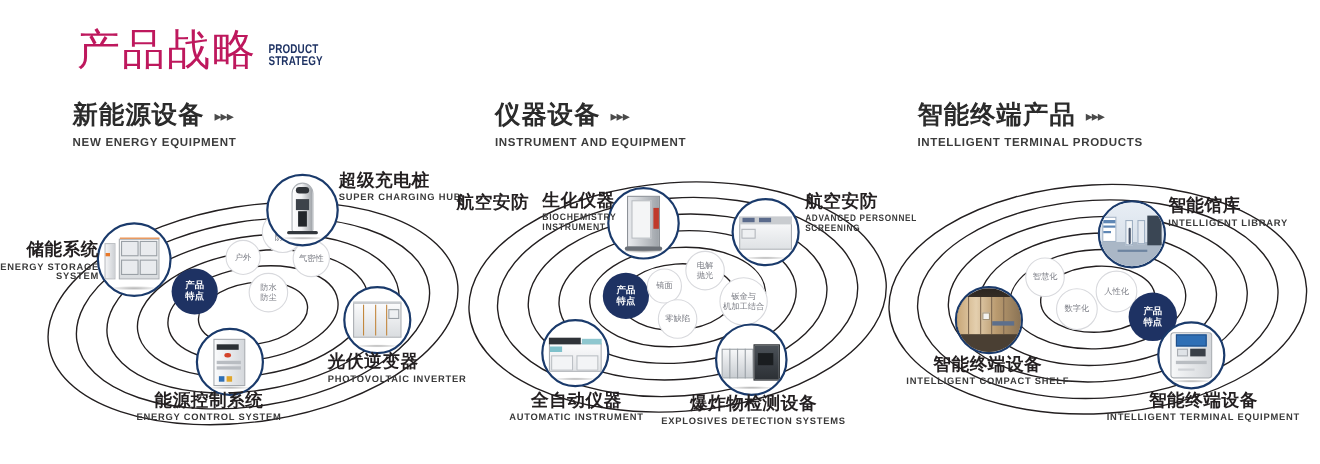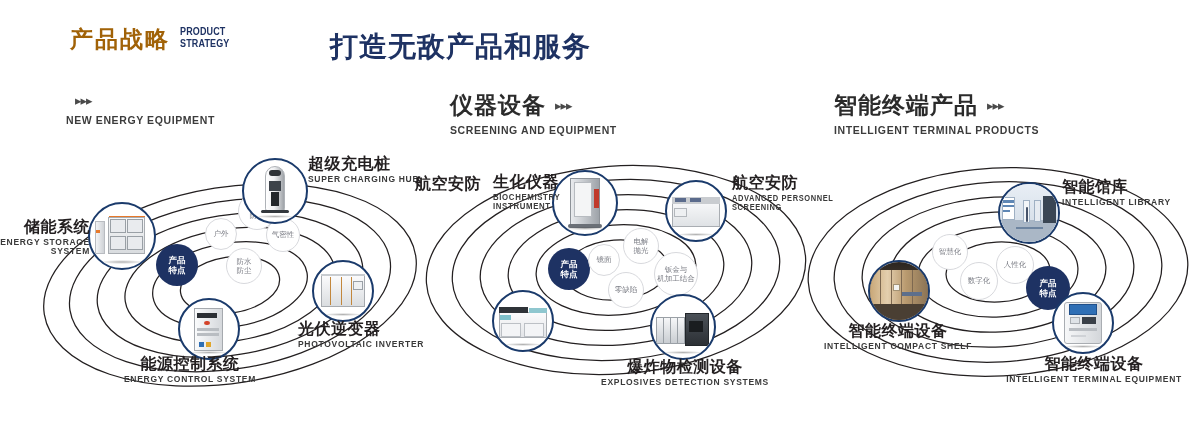--- a/index.html
+++ b/index.html
@@ -6,21 +6,21 @@
   body{
     width:1200px;height:422px;background:#ffffff;overflow:hidden;
     font-family:"Liberation Sans","DejaVu Sans",sans-serif;
     color:#231f20;position:relative;
   }
   .page{position:relative;width:1200px;height:422px;}
 
   
   .hdr{position:absolute;left:70px;top:26px;display:flex;align-items:flex-end;}
   .hdr-cn{
-    font-size:23px;font-weight:bold;letter-spacing:2px;color:#a16207;
+    font-size:39px;font-weight:normal;letter-spacing:2px;color:#be185d;
     line-height:1;font-family:"DejaVu Sans",sans-serif;
   }
   .hdr-en{
     margin-left:10px;margin-bottom:2px;
     font-size:11.5px;font-weight:bold;line-height:1.02;color:#1e3263;
     letter-spacing:0.2px;transform:scaleX(.78);transform-origin:left bottom;
     white-space:pre-line;
   }
   .hdr-sub{
     position:absolute;left:330px;top:33px;
@@ -86,35 +86,35 @@
 </head>
 <body>
 
 <div class="page">
 
   <div class="hdr">
     <div class="hdr-cn">产品战略</div>
     <div class="hdr-en">PRODUCT
 STRATEGY</div>
   </div>
-  <div class="hdr-sub">打造无敌产品和服务</div>
 
   <div class="sec" style="left:66px;top:94px;">
     <div class="sec-row">
+      <span class="sec-cn">新能源设备</span>
       <span class="sec-arrows">▸▸▸</span>
     </div>
     <div class="sec-en">NEW ENERGY EQUIPMENT</div>
   </div>
 
   <div class="sec" style="left:450px;top:94px;">
     <div class="sec-row">
       <span class="sec-cn">仪器设备</span>
       <span class="sec-arrows">▸▸▸</span>
     </div>
-    <div class="sec-en">SCREENING AND EQUIPMENT</div>
+    <div class="sec-en">INSTRUMENT AND EQUIPMENT</div>
   </div>
 
   <div class="sec" style="left:834px;top:94px;">
     <div class="sec-row">
       <span class="sec-cn">智能终端产品</span>
       <span class="sec-arrows">▸▸▸</span>
     </div>
     <div class="sec-en">INTELLIGENT TERMINAL PRODUCTS</div>
   </div>
 
@@ -242,21 +242,21 @@
       <span style="white-space:pre-line;">镜面</span>
     </div>
     <div class="feat" style="left:203px;top:78px;width:36px;height:36px;text-align:center;">
       <span style="white-space:pre-line;">电解
 抛光</span>
     </div>
     <div class="feat" style="left:234px;top:102px;width:44px;height:44px;">
       <span style="white-space:pre-line;">钣金与
 机加工结合</span>
     </div>
-    <div class="feat" style="left:188px;top:122px;width:36px;height:36px;">
+    <div class="feat" style="left:178px;top:122px;width:36px;height:36px;">
       <span style="white-space:pre-line;">零缺陷</span>
     </div>
 
     <div class="node" style="left:132px;top:20px;width:66px;height:66px;">
       <div class="ph">
         <div class="eq" style="left:26%;top:10%;width:48%;height:76%;background:linear-gradient(90deg,#e9ebee,#9ea3a9);border:1px solid #8d9298;"></div>
         <div class="eq" style="left:32%;top:16%;width:30%;height:56%;background:#f4f5f6;border:1px solid #b7bbc0;"></div>
         <div class="eq" style="left:64%;top:28%;width:9%;height:30%;background:#c0392b;"></div>
         <div class="eq" style="left:22%;top:84%;width:56%;height:6%;background:#6b7077;border-radius:2px;"></div>
         <div class="shadow"></div>
@@ -289,20 +289,24 @@
     <div class="node" style="left:72px;top:140px;width:62px;height:62px;">
       <div class="ph">
         <div class="eq" style="left:8%;top:34%;width:84%;height:46%;background:linear-gradient(180deg,#fbfbfc,#e2e4e7);border:1px solid #a9adb2;"></div>
         <div class="eq" style="left:8%;top:26%;width:50%;height:10%;background:#2f3338;"></div>
         <div class="eq" style="left:60%;top:28%;width:32%;height:8%;background:#8fc7cf;"></div>
         <div class="eq" style="left:10%;top:40%;width:20%;height:9%;background:#7fc1cb;"></div>
         <div class="eq" style="left:12%;top:54%;width:34%;height:24%;background:#f3f4f6;border:1px solid #bcc0c5;"></div>
         <div class="eq" style="left:52%;top:54%;width:34%;height:24%;background:#f3f4f6;border:1px solid #bcc0c5;"></div>
         <div class="shadow"></div>
       </div>
+    </div>
+    <div class="lbl c" style="left:16px;top:205px;width:176px;">
+      <div class="cn">全自动仪器</div>
+      <div class="en">AUTOMATIC INSTRUMENT</div>
     </div>
 
     <div class="node" style="left:230px;top:144px;width:66px;height:66px;">
       <div class="ph">
         <div class="eq" style="left:6%;top:34%;width:48%;height:44%;background:linear-gradient(180deg,#f6f7f8,#c9cdd2);border:1px solid #9aa0a6;"></div>
         <div class="eq" style="left:17%;top:34%;width:1.5%;height:44%;background:#9aa0a6;"></div>
         <div class="eq" style="left:29%;top:34%;width:1.5%;height:44%;background:#9aa0a6;"></div>
         <div class="eq" style="left:41%;top:34%;width:1.5%;height:44%;background:#9aa0a6;"></div>
         <div class="eq" style="left:54%;top:28%;width:38%;height:52%;background:linear-gradient(180deg,#4b5158,#2c3035);border:1px solid #22262a;"></div>
         <div class="eq" style="left:60%;top:40%;width:22%;height:18%;background:#1a1d20;"></div>

